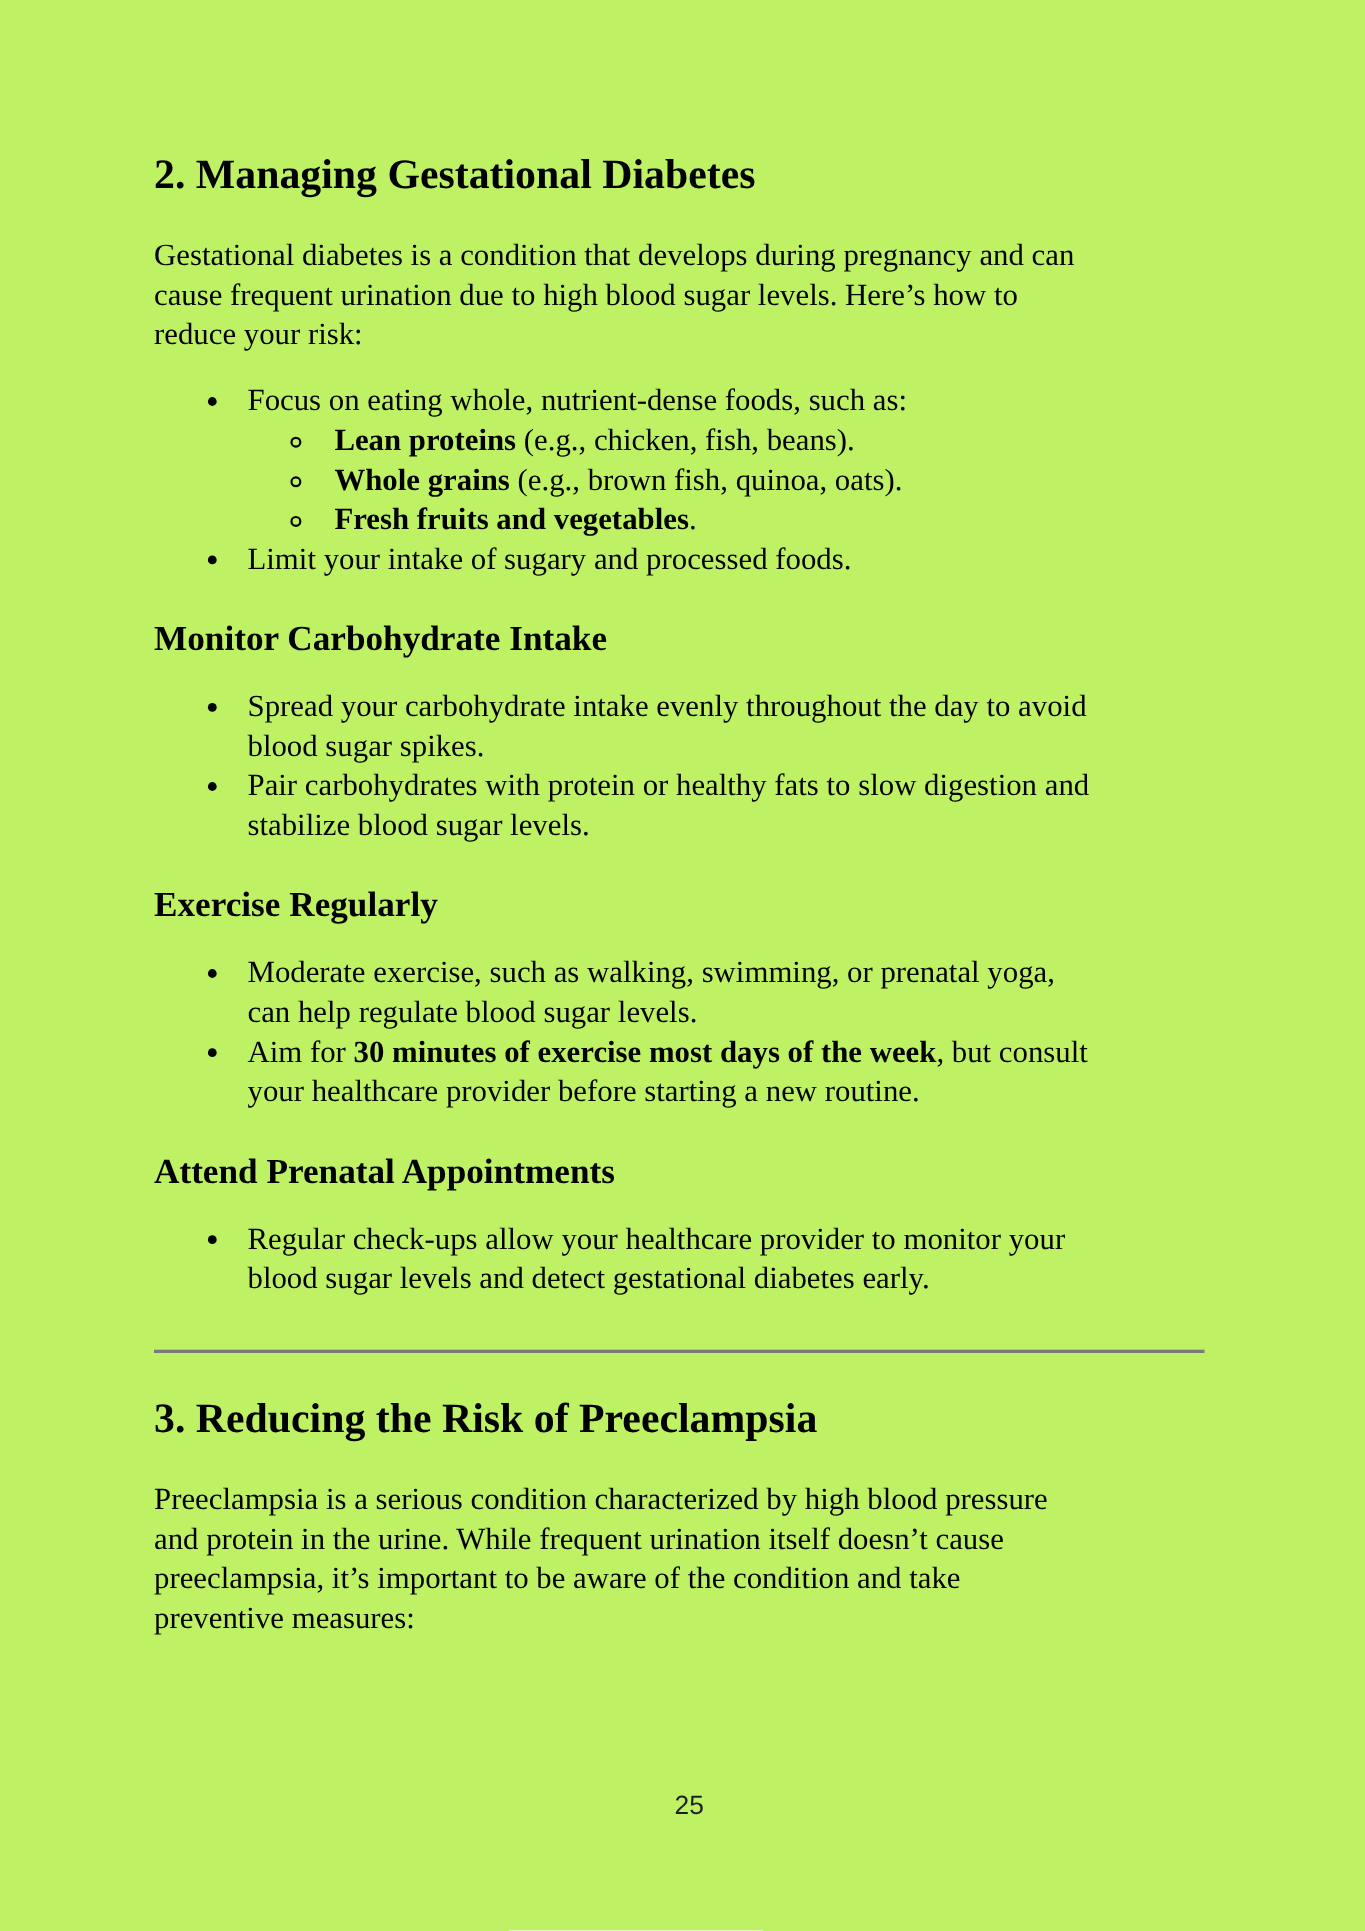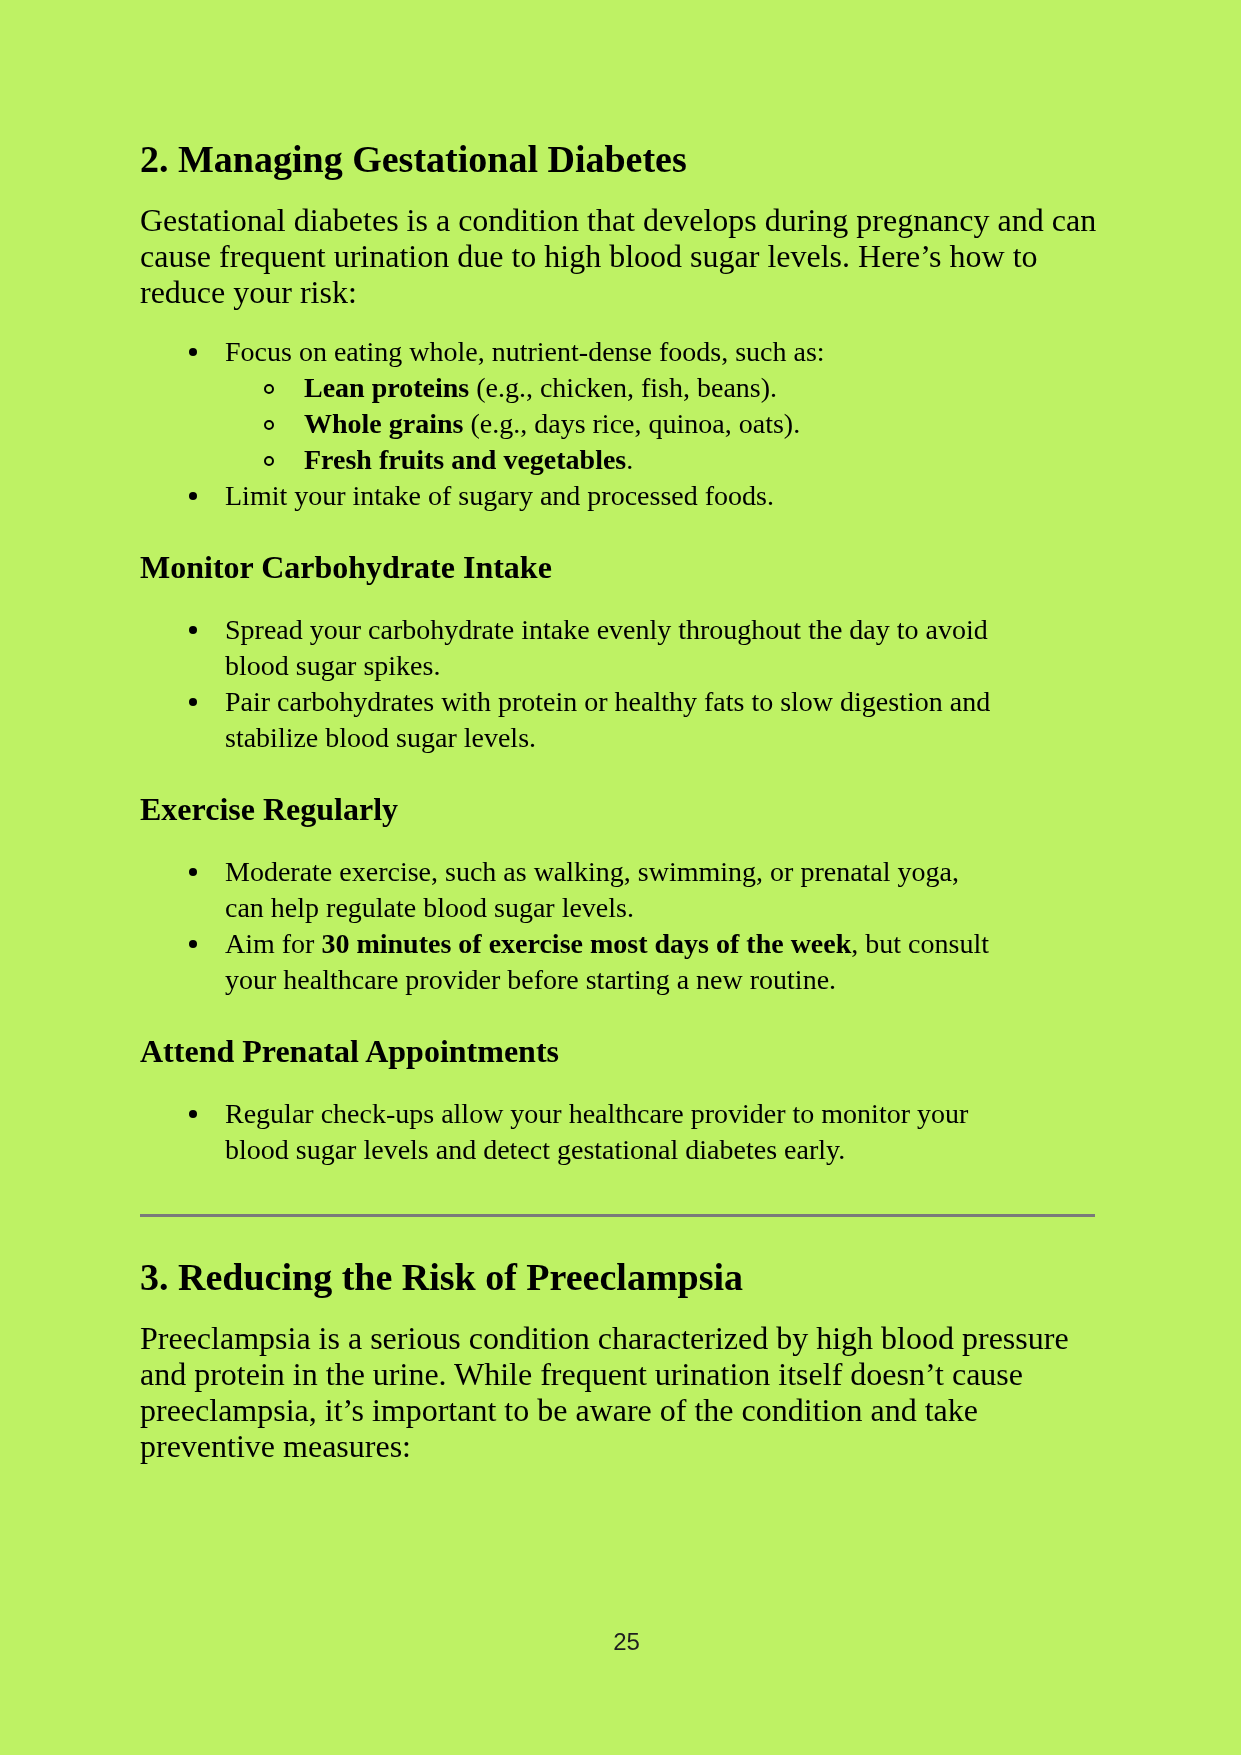--- a/index.html
+++ b/index.html
@@ -7,21 +7,21 @@
     position:relative;
     width:1241px;height:1755px;
     background:#bef264;
     box-sizing:border-box;
     padding:135px 146px 0 140px;
     font-family:"Liberation Serif",serif;
     color:#000000;
     overflow:hidden;
   }
   .h1{font-size:38px;line-height:48px;font-weight:700;letter-spacing:0;}
-  .para{margin-top:19px;font-size:32px;line-height:36px;white-space:nowrap;}
+  .para{margin-top:32px;font-size:28px;line-height:36px;white-space:nowrap;}
   .h2{margin-top:32px;font-size:32px;line-height:42px;font-weight:700;}
   .list{margin-top:24px;font-size:28px;line-height:36px;}
   .li{position:relative;white-space:nowrap;}
   .li.l1{padding-left:85px;}
   .li.l2{padding-left:164px;}
   .marker{position:absolute;box-sizing:border-box;}
   .li.l1 > .marker{left:49px;top:14px;width:8px;height:8px;border-radius:50%;background:#000;}
   .li.l2 > .marker{left:124px;top:14px;width:10px;height:10px;border-radius:50%;background:transparent;border:2px solid #000;}
   .divider{margin-top:46px;height:0;border-top:3px solid #7a7a7a;}
   .divider + .h1{margin-top:36px;}
@@ -36,21 +36,21 @@
 </head>
 <body>
 
 <div class="page">
   <div>
       <div class="h1">2. Managing Gestational Diabetes</div>
       <div class="para">Gestational diabetes is a condition that develops during pregnancy and can<br>cause frequent urination due to high blood sugar levels. Here’s how to<br>reduce your risk:</div>
       <div class="list">
         <div class="li l1"><span class="marker"></span><span>Focus on eating whole, nutrient-dense foods, such as:</span></div>
         <div class="li l2"><span class="marker"></span><strong>Lean proteins</strong><span> (e.g., chicken, fish, beans).</span></div>
-        <div class="li l2"><span class="marker"></span><strong>Whole grains</strong><span> (e.g., days rice, quinoa, oats).</span></div>
+        <div class="li l2"><span class="marker"></span><strong>Whole grains</strong><span> (e.g., brown fish, quinoa, oats).</span></div>
         <div class="li l2"><span class="marker"></span><strong>Fresh fruits and vegetables</strong><span>.</span></div>
         <div class="li l1"><span class="marker"></span><span>Limit your intake of sugary and processed foods.</span></div>
       </div>
       <div class="h2">Monitor Carbohydrate Intake</div>
       <div class="list">
         <div class="li l1"><span class="marker"></span><span>Spread your carbohydrate intake evenly throughout the day to avoid</span><br><span>blood sugar spikes.</span></div>
         <div class="li l1"><span class="marker"></span><span>Pair carbohydrates with protein or healthy fats to slow digestion and</span><br><span>stabilize blood sugar levels.</span></div>
       </div>
       <div class="h2">Exercise Regularly</div>
       <div class="list">

